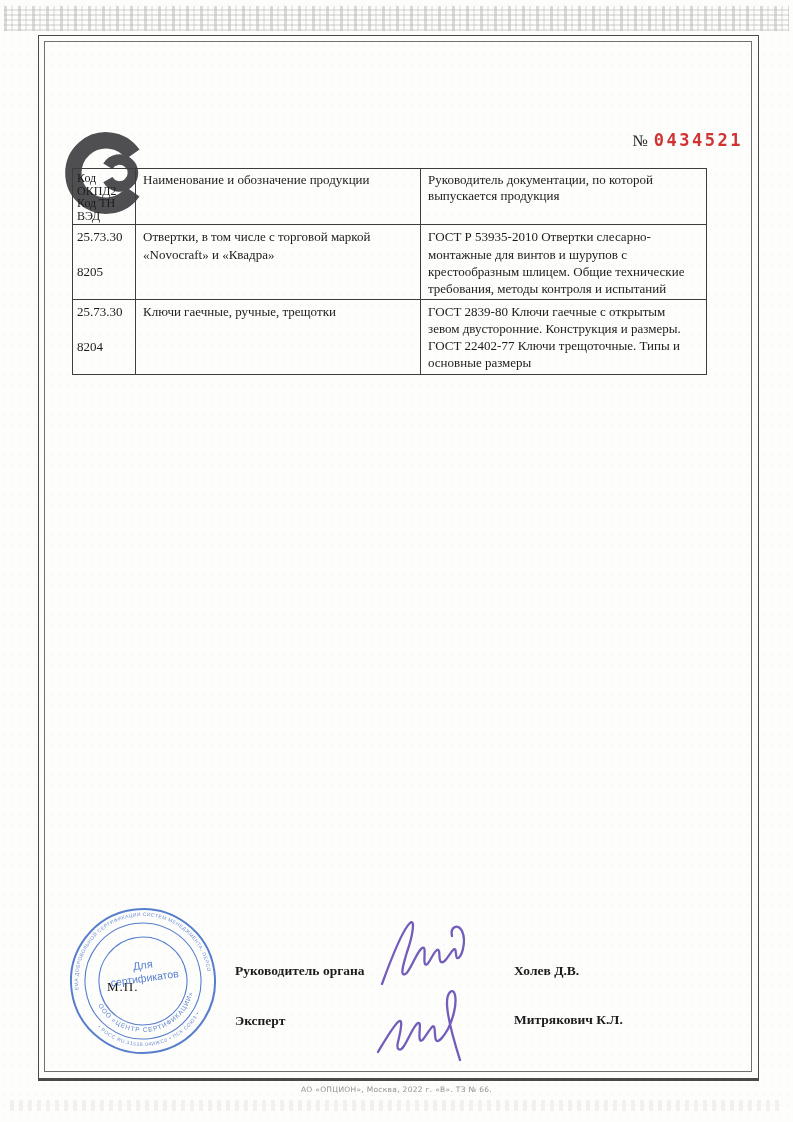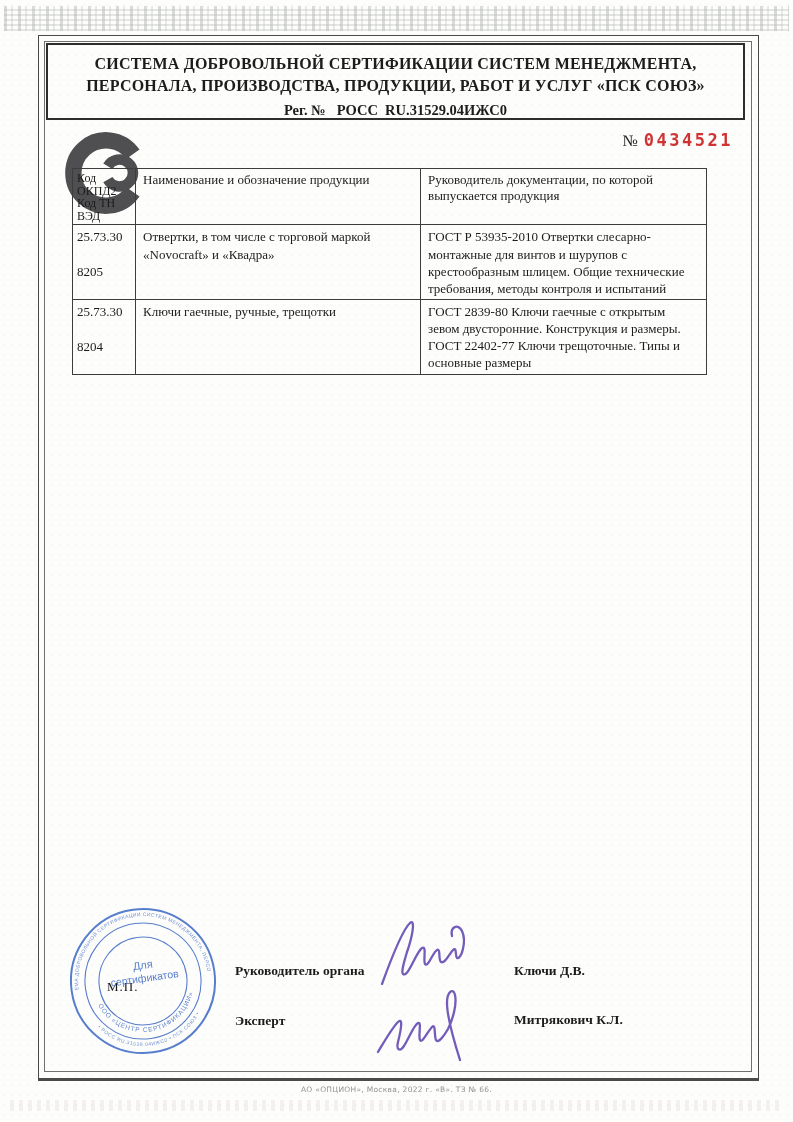--- a/index.html
+++ b/index.html
@@ -20,21 +20,21 @@
   .frame-outer{position:absolute;left:38px;top:35px;width:719px;height:1042px;
     border:1.6px solid #4a4a4a;border-bottom-width:3px;}
   .frame-inner{position:absolute;left:44px;top:41px;width:706px;height:1029px;
     border:1px solid #707070;}
   
   .header-box{position:absolute;left:46px;top:43px;width:699px;height:77px;
     border:2px solid #2e2e2e;text-align:center;box-sizing:border-box;padding-top:8px;}
   .title-line{font-weight:bold;font-size:16px;letter-spacing:.2px;line-height:22px;}
   .reg-line{font-weight:bold;font-size:14.5px;margin-top:5px;white-space:pre;}
   
-  .serial{position:absolute;top:130px;right:60px;white-space:nowrap;text-align:center;}
+  .serial{position:absolute;top:130px;right:50px;white-space:nowrap;text-align:center;}
   .serial-prefix{font-size:16px;color:#222;}
   .serial-num{font-family:"DejaVu Sans Mono",monospace;font-weight:bold;font-size:17px;
     color:#cf3333;letter-spacing:2.5px;margin-left:6px;}
   
   .logo{position:absolute;left:56px;top:127px;opacity:.92;}
   
   .products-table{position:absolute;left:72px;top:168px;border-collapse:collapse;
     table-layout:fixed;width:634px;font-size:13px;}
   .products-table td,.products-table th{border:1px solid #3d3d3d;vertical-align:top;
     text-align:left;font-weight:normal;padding:3px 8px 2px 7px;line-height:1.32;}
@@ -58,25 +58,20 @@
 </head>
 <body>
 
 <div class="page">
 
   <div class="band-top"></div>
 
   <div class="frame-outer"></div>
   <div class="frame-inner"></div>
 
-  <div class="header-box">
-    <div class="title-line">СИСТЕМА ДОБРОВОЛЬНОЙ СЕРТИФИКАЦИИ СИСТЕМ МЕНЕДЖМЕНТА,</div>
-    <div class="title-line">ПЕРСОНАЛА, ПРОИЗВОДСТВА, ПРОДУКЦИИ, РАБОТ И УСЛУГ «ПСК СОЮЗ»</div>
-    <div class="reg-line">Рег. №   РОСС  RU.31529.04ИЖС0</div>
-  </div>
 
   <div class="serial">
     <span class="serial-prefix">№</span><span class="serial-num">0434521</span>
   </div>
 
   <svg class="logo" width="100" height="92" viewBox="0 0 104 92" aria-hidden="true">
     <path d="M79.9,26.5 A34,34 0 1 0 79.9,65.5" fill="none" stroke="#414144" stroke-width="17"></path>
     <path d="M53.9,53 A14,14 0 1 0 53.9,39" fill="none" stroke="#414144" stroke-width="11"></path>
   </svg>
 
@@ -131,21 +126,21 @@
       <textPath href="#op-bot" startOffset="50%" text-anchor="middle">• РОСС RU.31529.04ИЖС0 • ПСК СОЮЗ •</textPath>
     </text>
     <text font-size="6.5" fill="#4a74c8" letter-spacing=".9" opacity=".95">
       <textPath href="#ip-bot" startOffset="50%" text-anchor="middle">ООО «ЦЕНТР СЕРТИФИКАЦИИ»</textPath>
     </text>
     <text x="78" y="64" text-anchor="middle" font-size="11" fill="#4a74c8">Для</text>
     <text x="78" y="77" text-anchor="middle" font-size="10.5" fill="#4a74c8">сертификатов</text>
   </svg>
 
   <div class="sig-label" style="left:235px;top:963px">Руководитель органа</div>
-  <div class="sig-name" style="left:514px;top:963px">Ключи Д.В.</div>
+  <div class="sig-name" style="left:514px;top:963px">Холев Д.В.</div>
   <div class="sig-label" style="left:235px;top:1013px">Эксперт</div>
   <div class="sig-name" style="left:514px;top:1012px">Митрякович К.Л.</div>
 
   <svg class="sig-ink" width="125" height="155" viewBox="0 0 125 155" aria-hidden="true">
     <g fill="none" stroke="#5b3fae" stroke-width="2.3" stroke-linecap="round" opacity=".85">
       <path d="M14,74 C22,52 34,20 42,13 C48,8 44,28 39,42 C36,52 33,62 35,64 C40,68 48,42 54,38
                C59,35 55,50 57,54 C60,58 65,42 69,40 C73,38 70,50 73,52 C77,54 81,44 85,40
                C89,36 87,46 89,48 C93,50 99,32 94,21 C90,13 82,17 84,26"></path>
     </g>
     <g fill="none" stroke="#5b3fae" stroke-width="2.3" stroke-linecap="round" opacity=".85">

